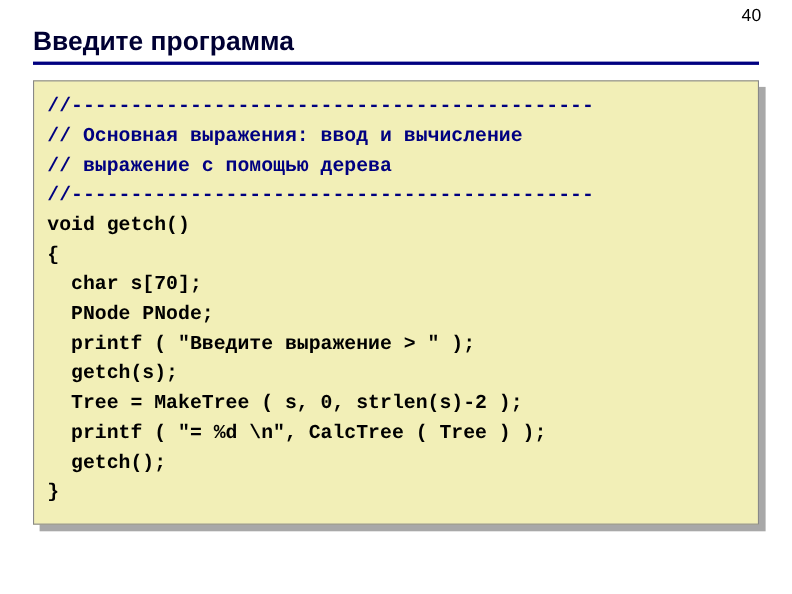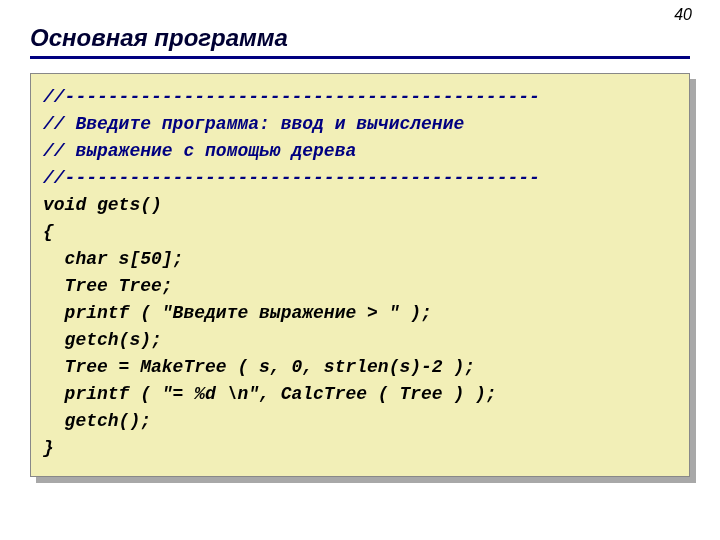--- a/index.html
+++ b/index.html
@@ -3,21 +3,20 @@
 <meta charset="utf-8">
 <style>
   * { box-sizing: border-box; margin: 0; padding: 0; }
   html, body { width: 720px; height: 540px; background: #ffffff; font-family: Arial, Helvetica, sans-serif; }
   .slide {
     width: 720px;
     height: 540px;
     background: #ffffff;
     position: relative;
     padding: 14px 30px 0 30px;
-    font-style: italic;
   }
   .pagenum {
     position: absolute;
     top: 6px;
     right: 28px;
     font-size: 16px;
     color: #000;
   }
   .title {
     font-size: 24px;
@@ -55,33 +54,33 @@
     color: #000;
     white-space: pre;
   }
   .comment { color: #000080; }
 </style>
 </head>
 <body>
 
 <div class="slide">
   <div class="pagenum">40</div>
-  <h1 class="title">Основная программа</h1>
+  <h1 class="title">Введите программа</h1>
   <hr class="rule">
 
   <div class="code-wrap">
     <div class="code-shadow"></div>
     <div class="code"><span class="comment">//--------------------------------------------</span>
-<span class="comment">// Введите программа: ввод и вычисление</span>
+<span class="comment">// Основная выражения: ввод и вычисление</span>
 <span class="comment">// выражение с помощью дерева</span>
 <span class="comment">//--------------------------------------------</span>
-<span>void gets()</span>
+<span>void getch()</span>
 <span>{</span>
-<span>  char s[50];</span>
-<span>  Tree Tree;</span>
+<span>  char s[70];</span>
+<span>  PNode PNode;</span>
 <span>  printf ( "Введите выражение &gt; " );</span>
 <span>  getch(s);</span>
 <span>  Tree = MakeTree ( s, 0, strlen(s)-2 );</span>
 <span>  printf ( "= %d \n", CalcTree ( Tree ) );</span>
 <span>  getch();</span>
 <span>}</span></div>
   </div>
 </div>
 
 </body></html>

